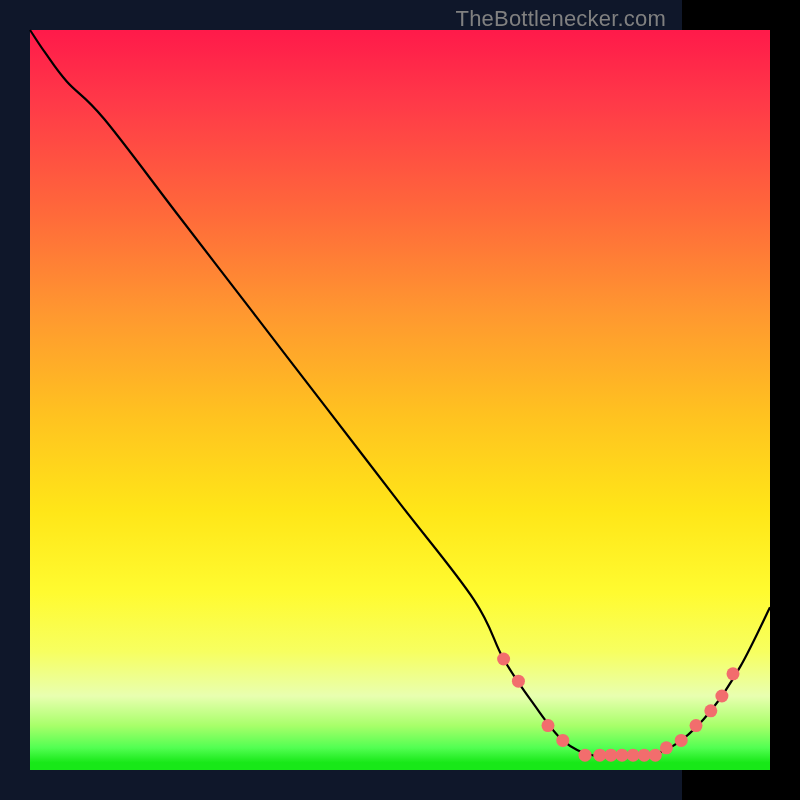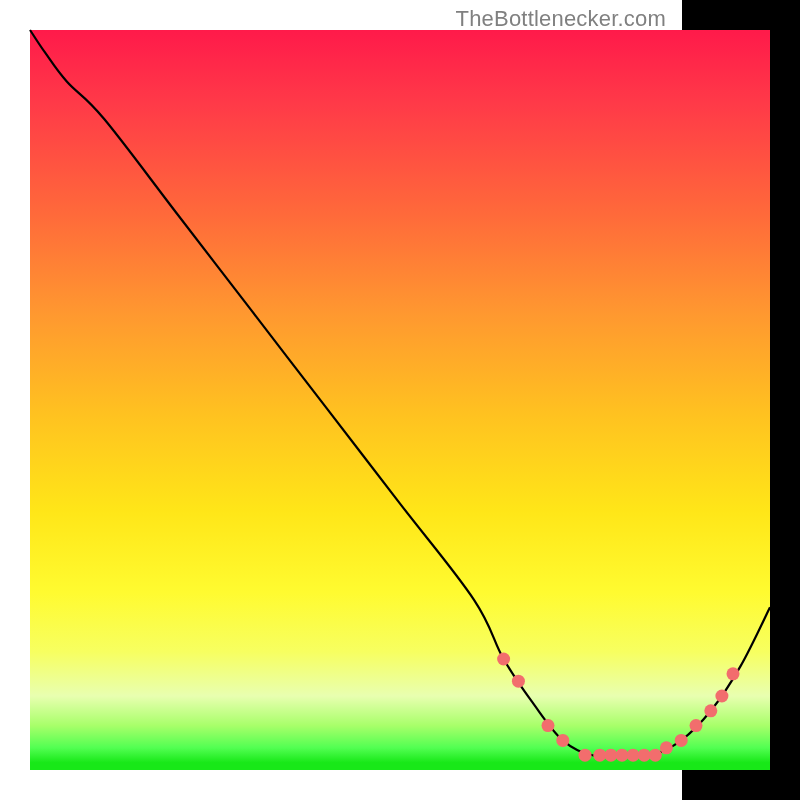--- a/index.html
+++ b/index.html
@@ -10,21 +10,21 @@
     background: #000;
     overflow: hidden;
     font-family: Arial, Helvetica, sans-serif;
   }
   .frame {
     position: absolute;
     left: 0;
     top: 0;
     width: 682px;
     height: 800px;
-    background: #ffffff;
+    background: #0f172a;
   }
   .plot-area {
     position: absolute;
     left: 30px;
     top: 30px;
     width: 740px;
     height: 740px;
     
     background: linear-gradient(
       to bottom,

